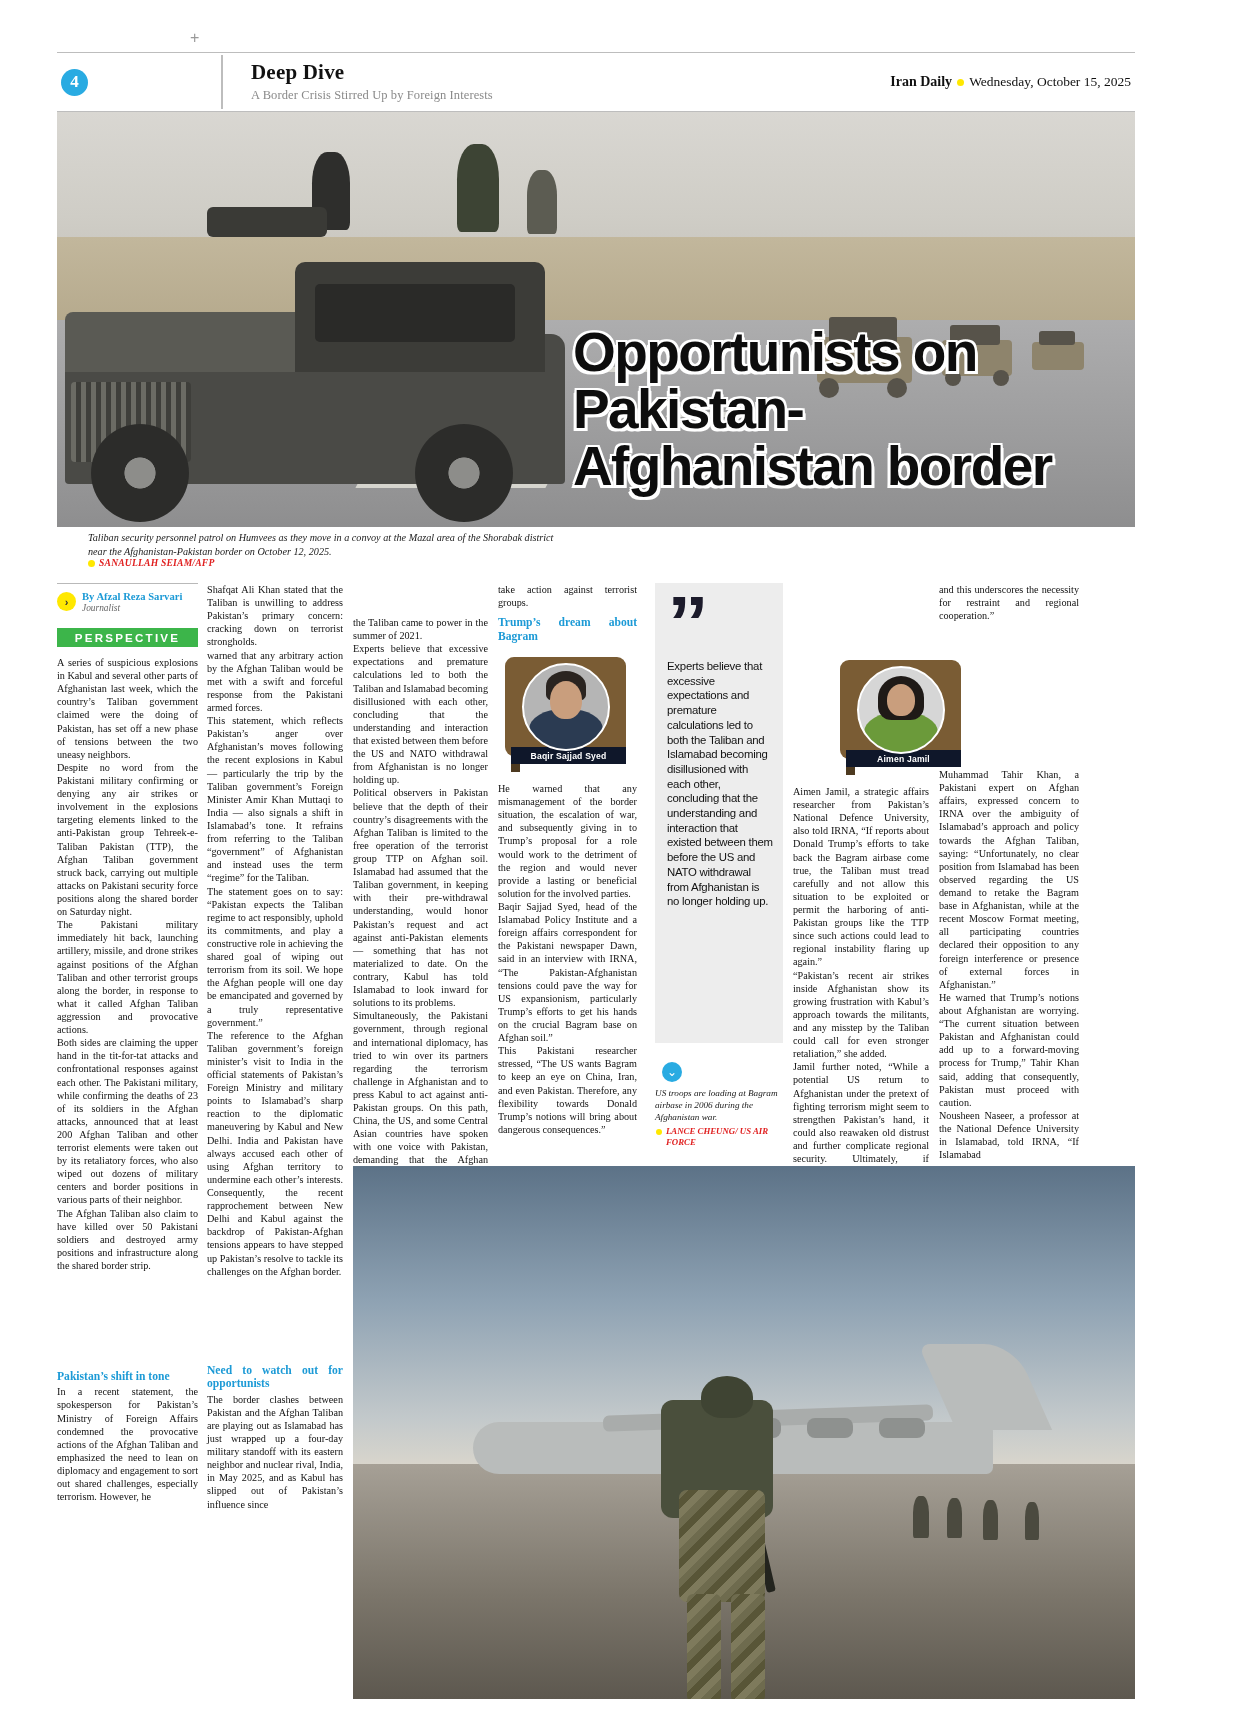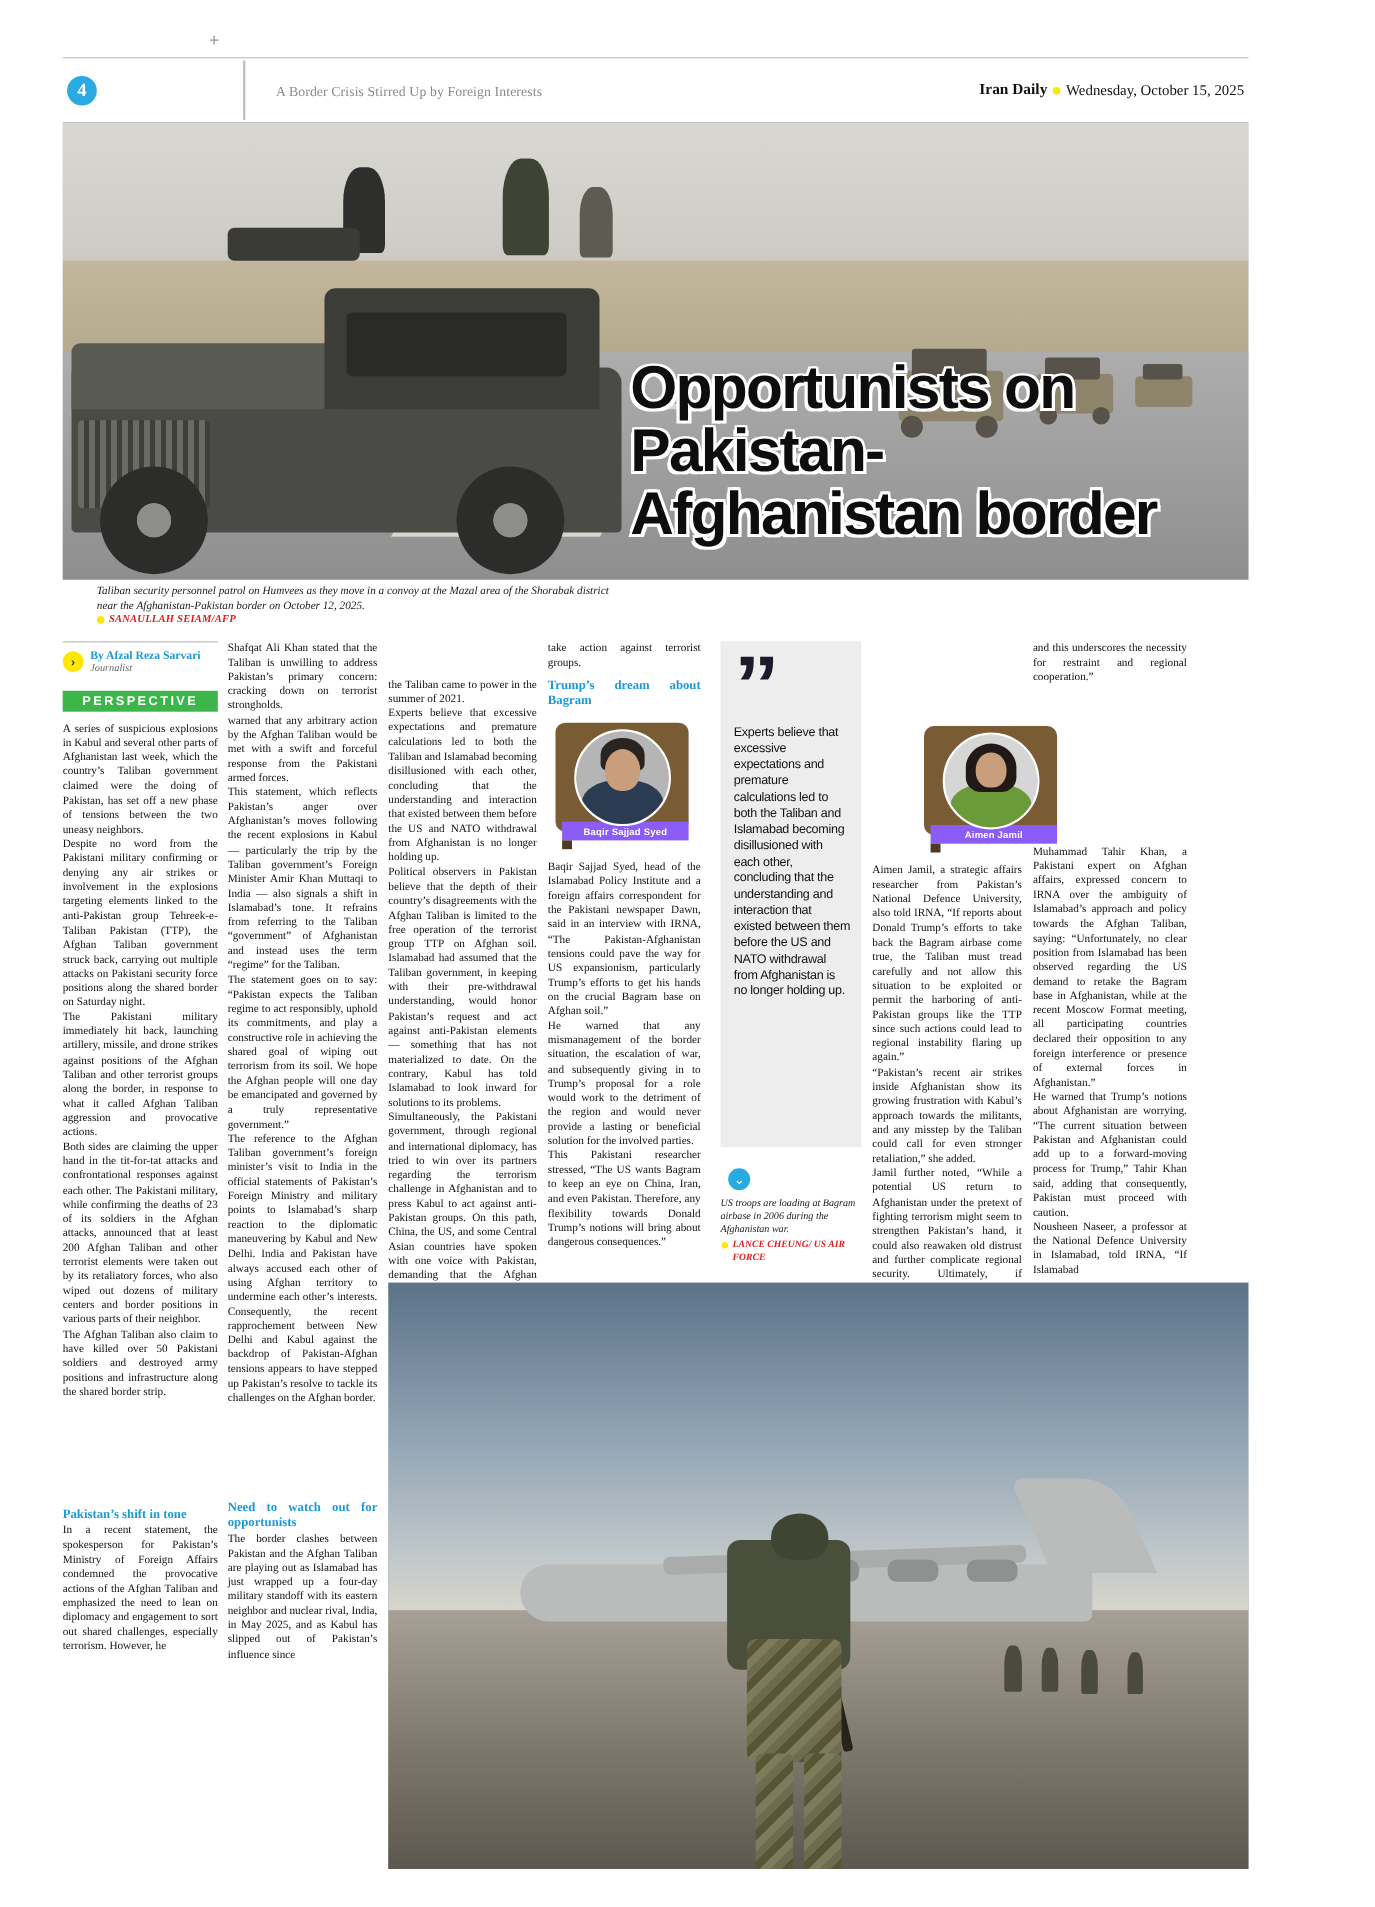--- a/index.html
+++ b/index.html
@@ -153,21 +153,21 @@
   .pc-a { background:radial-gradient(circle at 50% 32%, #efe7dc 0 24%, #b5b5b5 25% 100%); }
   .pc-b { background:radial-gradient(circle at 50% 30%, #d6d6d6 0 100%); }
   .pc-c { background:radial-gradient(circle at 50% 30%, #c8a79a 0 100%); }
   .p-suit { position:absolute; left:50%; bottom:-4px; transform:translateX(-50%);
             width:74px; height:44px; border-radius:46% 46% 0 0; }
   .p-head { position:absolute; left:50%; top:12px; transform:translateX(-50%);
             width:32px; height:38px; border-radius:50% 50% 45% 45%; }
   .p-hair { position:absolute; left:50%; top:6px; transform:translateX(-50%);
             width:40px; height:30px; border-radius:50% 50% 20% 20%; }
   .nameplate {
-    margin-top:-9px; margin-left:6px; width:115px; height:17px; background:#8b5cf6;
+    margin-top:-9px; margin-left:6px; width:115px; height:17px; background:#0f172a;
     color:#fff; font-family:"Liberation Sans", sans-serif; font-weight:bold; font-size:8.6px;
     display:flex; align-items:center; justify-content:center; letter-spacing:.2px;
   }
   .nameplate-tail { width:9px; height:8px; background:#4d3a20; margin-left:6px; }
 
   
   .pullquote {
     position:absolute; left:655px; top:583px; width:128px; height:460px;
     background:#EDEDED; padding:14px 10px 10px 12px;
   }
@@ -228,20 +228,21 @@
 <div class="page">
 
   <div class="cropmark" style="left:190px; top:30px;">+</div>
 
   <div class="masthead">
     <div class="pagenum-wrap">
       <div class="pagenum">4</div>
       <div class="vrule"></div>
     </div>
     <div class="section-block">
+      <div class="section-title">Deep Dive</div>
       <div class="section-sub">A Border Crisis Stirred Up by Foreign Interests</div>
     </div>
     <div class="masthead-right">
       <span class="brand">Iran Daily</span>
       <span class="yellow-dot"></span>
       <span>Wednesday, October 15, 2025</span>
     </div>
   </div>
 
   <div class="hero">
@@ -341,22 +342,22 @@
         <div class="p-suit" style="background:#2b3b52;"></div>
         <div class="p-hair" style="background:#2a2420;"></div>
         <div class="p-head" style="background:#c99e7d; top:16px;"></div>
       </div>
     </div>
     <div class="nameplate">Baqir Sajjad Syed</div>
     <div class="nameplate-tail"></div>
   </div>
 
   <div class="col c4" style="top:782px;">
+    <p>He warned that any mismanagement of the border situation, the escalation of war, and subsequently giving in to Trump’s proposal for a role would work to the detriment of the region and would never provide a lasting or beneficial solution for the involved parties.</p>
     <p>Baqir Sajjad Syed, head of the Islamabad Policy Institute and a foreign affairs correspondent for the Pakistani newspaper Dawn, said in an interview with IRNA, “The Pakistan-Afghanistan tensions could pave the way for US expansionism, particularly Trump’s efforts to get his hands on the crucial Bagram base on Afghan soil.”</p>
-    <p>He warned that any mismanagement of the border situation, the escalation of war, and subsequently giving in to Trump’s proposal for a role would work to the detriment of the region and would never provide a lasting or beneficial solution for the involved parties.</p>
     <p>This Pakistani researcher stressed, “The US wants Bagram to keep an eye on China, Iran, and even Pakistan. Therefore, any flexibility towards Donald Trump’s notions will bring about dangerous consequences.”</p>
   </div>
 
   <div class="pullquote">
     <div class="pq-mark">”</div>
     <div class="pq-text">Experts believe that excessive expectations and premature calculations led to both the Taliban and Islamabad becoming disillusioned with each other, concluding that the understanding and interaction that existed between them before the US and NATO withdrawal from Afghanistan is no longer holding up.</div>
   </div>
   <div class="pq-arrow">⌄</div>
   <div class="mid-caption">US troops are loading at Bagram airbase in 2006 during the Afghanistan war.</div>
   <div class="mid-credit-dot"></div>

